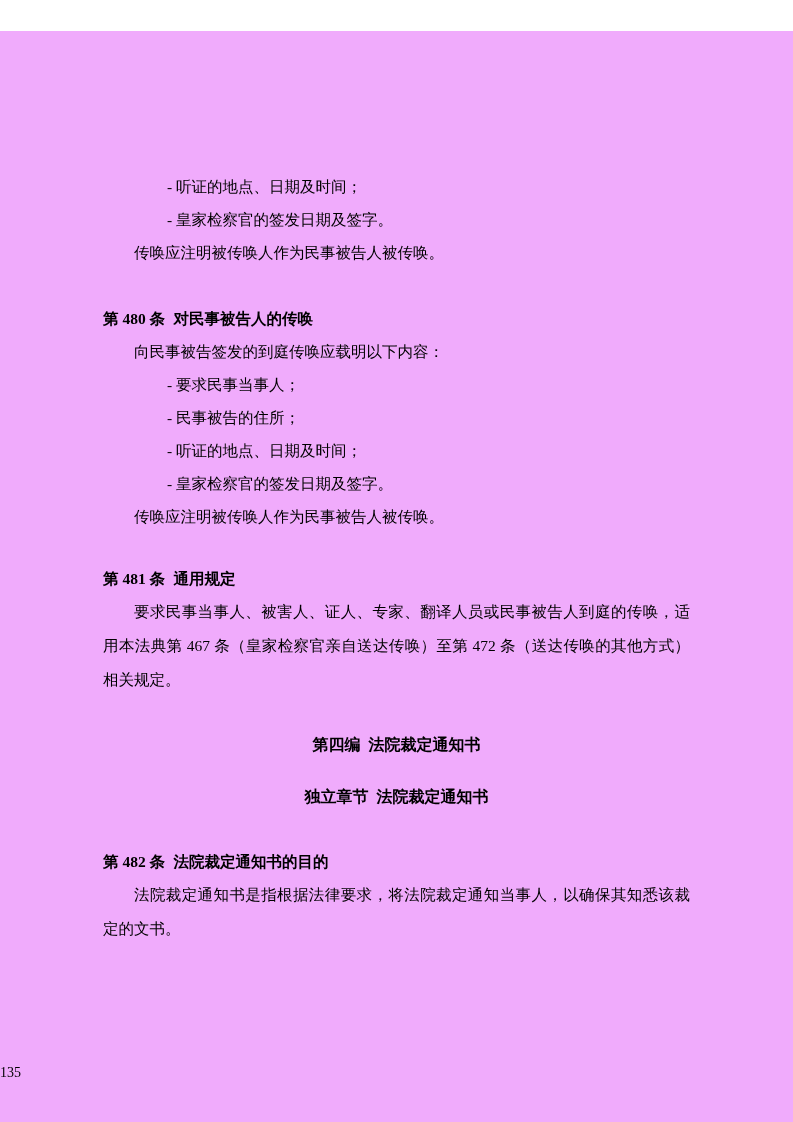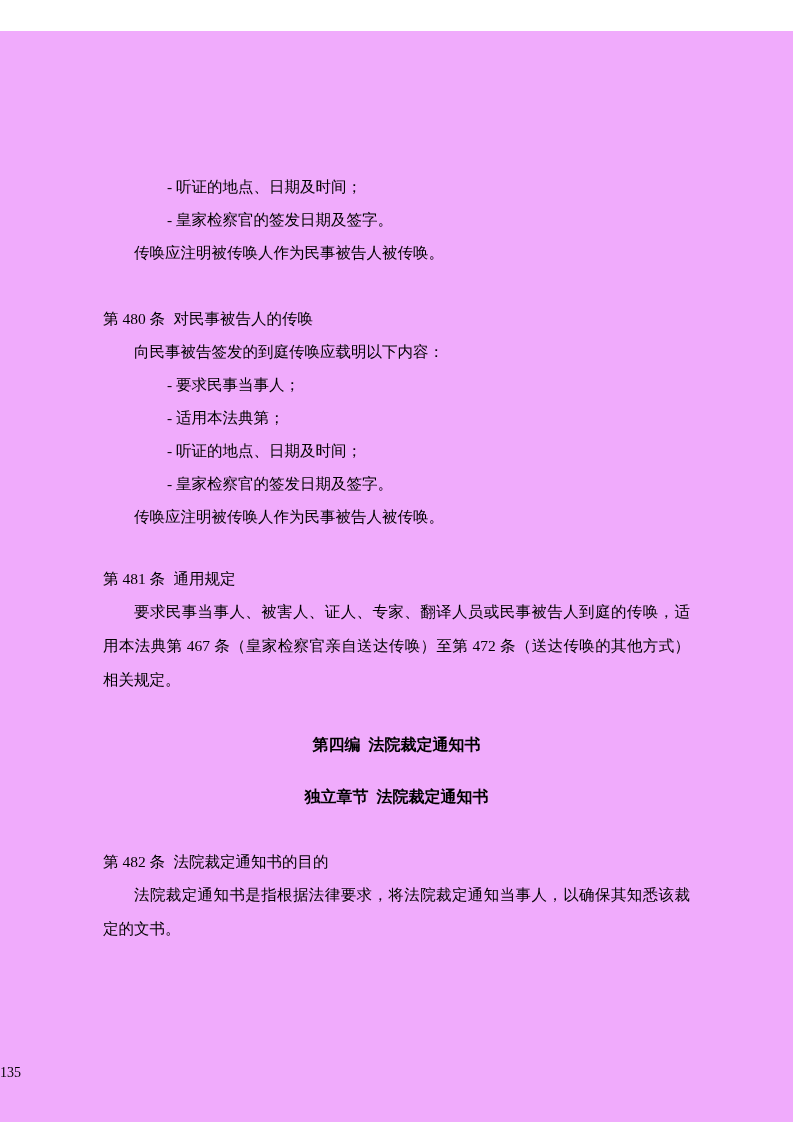--- a/index.html
+++ b/index.html
@@ -32,21 +32,21 @@
   }
   .note-line {
     text-indent: 31px;
     line-height: 33px;
   }
   .intro-line {
     text-indent: 31px;
     line-height: 33px;
   }
   .article-heading {
-    font-weight: normal;
+    font-weight: bold;
     line-height: 33px;
   }
   .article-heading .art-title {
     margin-left: 0.55em;
   }
   .h480 { margin-top: 33px; }
   .h481 { margin-top: 29px; }
   .h482 { margin-top: 28px; }
   .body-para {
     text-indent: 31px;
@@ -80,21 +80,21 @@
 <div class="page">
   <div class="content">
 
     <p class="list-item">- 听证的地点、日期及时间；</p>
     <p class="list-item">- 皇家检察官的签发日期及签字。</p>
     <p class="note-line">传唤应注明被传唤人作为民事被告人被传唤。</p>
 
     <p class="article-heading h480"><span class="art-num">第 480 条</span><span class="art-title">对民事被告人的传唤</span></p>
     <p class="intro-line">向民事被告签发的到庭传唤应载明以下内容：</p>
     <p class="list-item">- 要求民事当事人；</p>
-    <p class="list-item">- 适用本法典第；</p>
+    <p class="list-item">- 民事被告的住所；</p>
     <p class="list-item">- 听证的地点、日期及时间；</p>
     <p class="list-item">- 皇家检察官的签发日期及签字。</p>
     <p class="note-line">传唤应注明被传唤人作为民事被告人被传唤。</p>
 
     <p class="article-heading h481"><span class="art-num">第 481 条</span><span class="art-title">通用规定</span></p>
     <p class="body-para">要求民事当事人、被害人、证人、专家、翻译人员或民事被告人到庭的传唤，适用本法典第 467 条（皇家检察官亲自送达传唤）至第 472 条（送达传唤的其他方式）相关规定。</p>
 
     <p class="center-heading part-heading"><span class="ch-num">第四编</span><span class="ch-title">法院裁定通知书</span></p>
 
     <p class="center-heading chapter-heading"><span class="ch-num">独立章节</span><span class="ch-title">法院裁定通知书</span></p>

